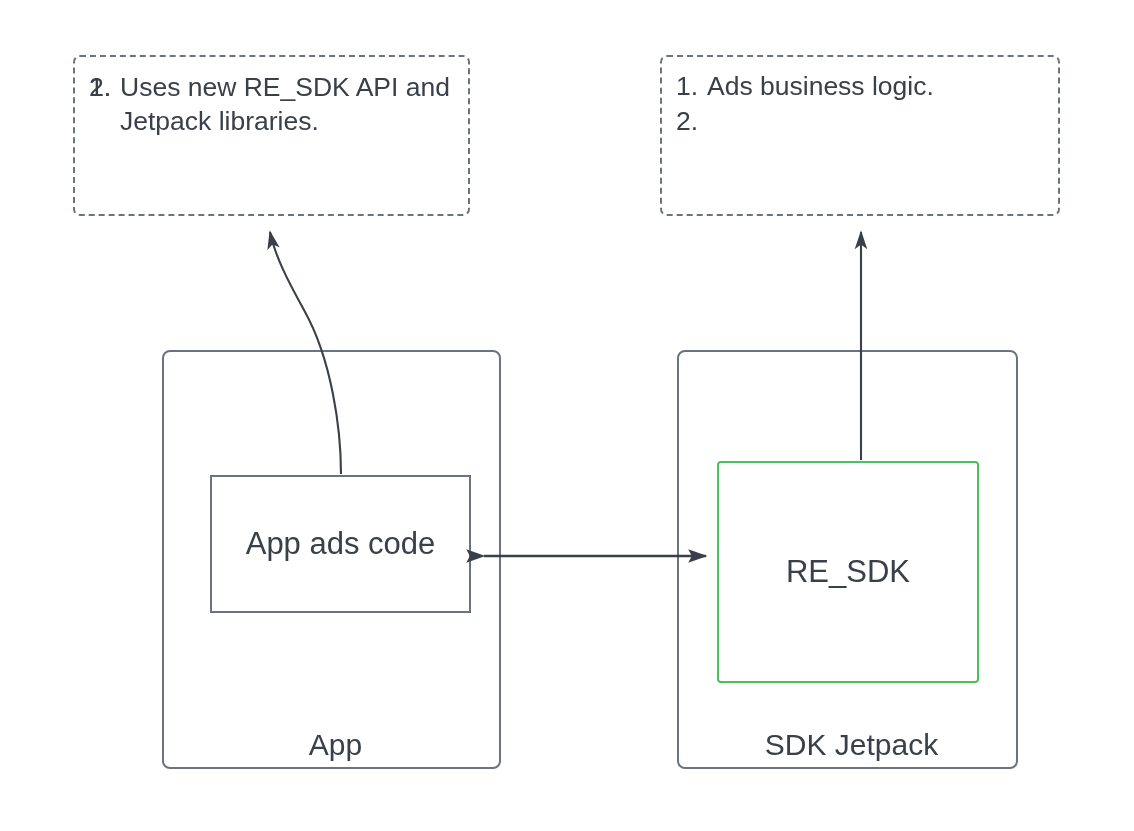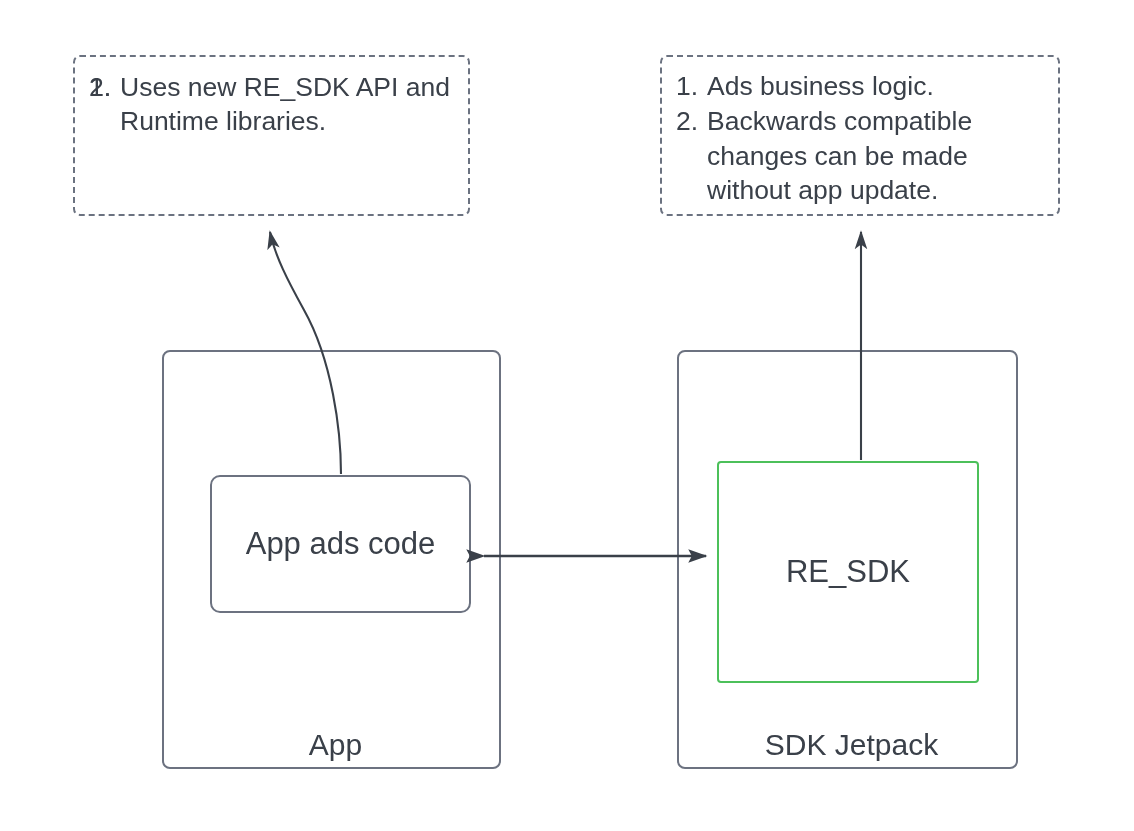--- a/index.html
+++ b/index.html
@@ -92,54 +92,53 @@
     background: #ffffff;
     display: flex;
     align-items: center;
     justify-content: center;
     font-size: 31px;
     color: #3a4049;
   }
   #box-app-ads-code {
     left: 210px; top: 475px; width: 261px; height: 138px;
     border: 2.5px solid #6c7280;
-    border-radius: 10px;
+    border-radius: 0;
   }
   #box-re-sdk {
     left: 717px; top: 461px; width: 262px; height: 222px;
     border: 2.5px solid #4cc05a;
     border-radius: 4px;
   }
 </style>
 </head>
 <body>
 
 <div id="canvas">
 
   <div class="callout" id="callout-left">
     <ol>
       <li>
         <span class="num">1.</span>
       </li>
       <li>
         <span class="num">2.</span>
-        <span>Uses new RE_SDK API and Runtime libraries.</span>
+        <span>Uses new RE_SDK API and Jetpack libraries.</span>
       </li>
     </ol>
   </div>
 
   <div class="callout" id="callout-right">
     <ol>
       <li>
         <span class="num">1.</span>
         <span>Ads business logic.</span>
       </li>
       <li>
         <span class="num">2.</span>
-        <span>Backwards compatible changes can be made without app update.</span>
       </li>
     </ol>
   </div>
 
   <div class="outer-box" id="box-app">
     <div class="outer-label">App</div>
   </div>
 
   <div class="outer-box" id="box-sdk-runtime">
     <div class="outer-label">SDK Jetpack</div>

